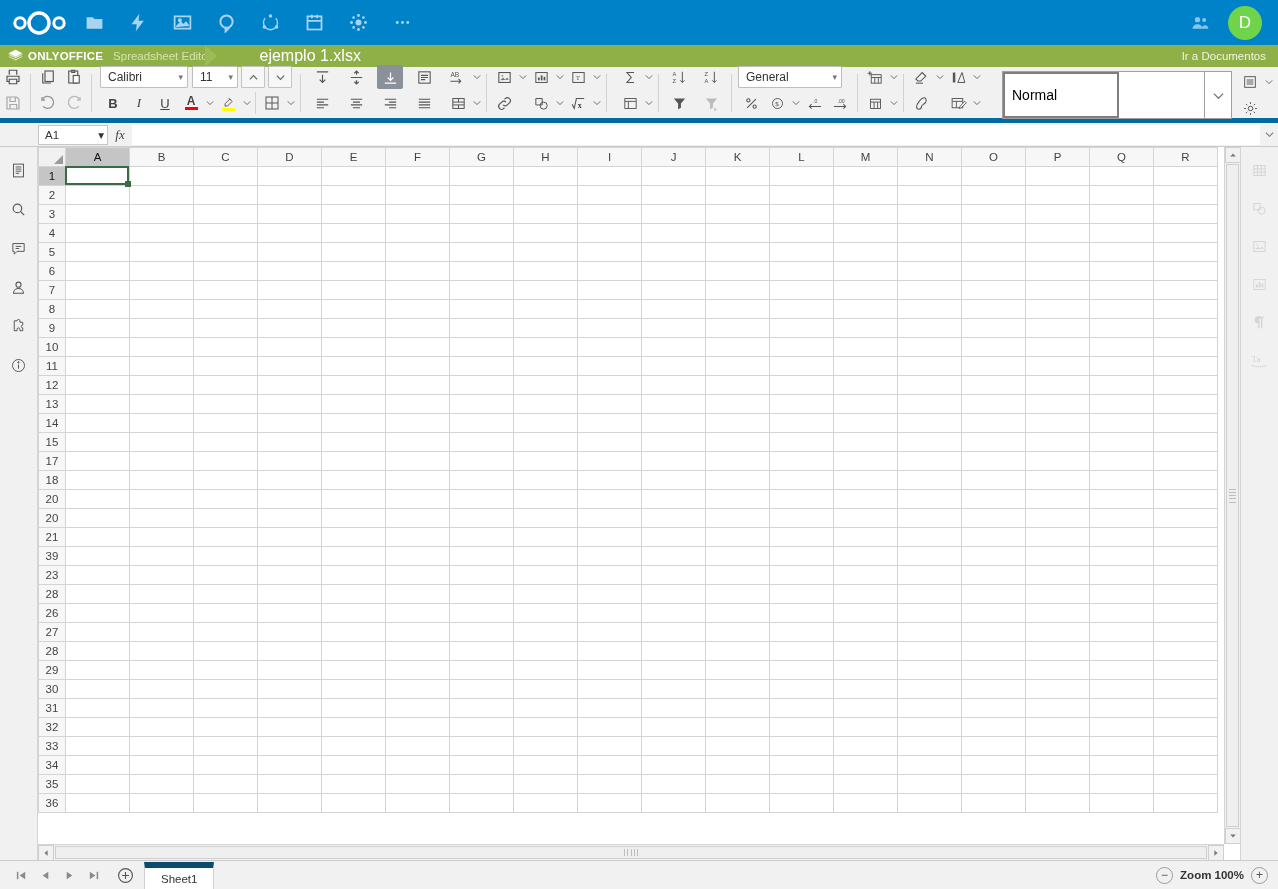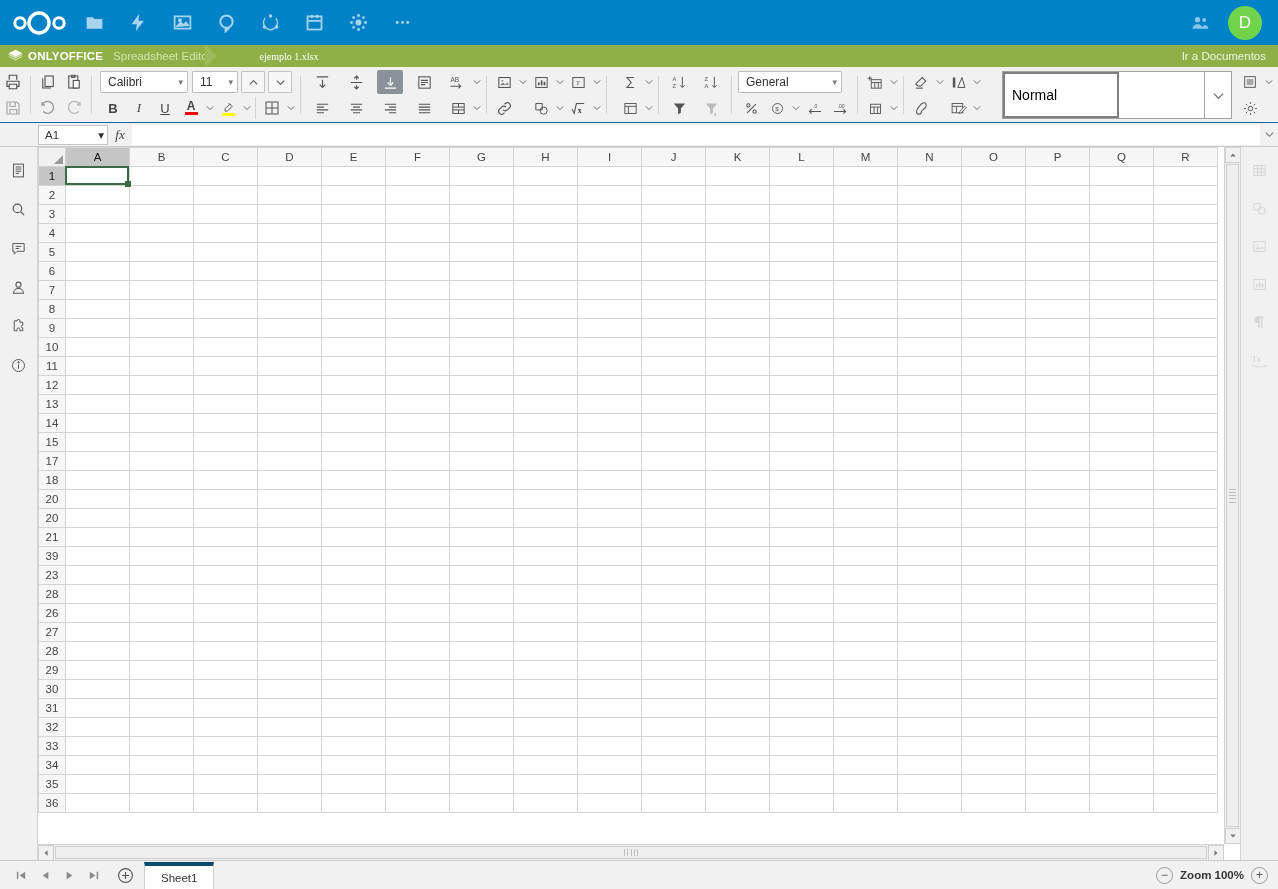--- a/index.html
+++ b/index.html
@@ -34,33 +34,33 @@
   
   .oo-bar {
     height: 22px; background: #8faf47; display: flex; align-items: center;
     position: relative; flex: none; color: #fff; font-size: 11px;
   }
   .oo-brandwrap { display: flex; align-items: center; padding-left: 8px; gap: 5px; }
   .oo-logo-icon { width: 15px; height: 14px; display: block; }
   .oo-brand { font-weight: bold; font-size: 11.5px; letter-spacing: .2px; color: #fff; }
   .oo-editor-name { color: #d5e4b0; font-size: 11.5px; margin-left: 5px; }
   .oo-tab {
-    margin-left: 30px; position: relative; font-size: 10px; color: #fff; padding-left: 18px; font-family: Liberation Serif, serif;
+    margin-left: 30px; position: relative; font-size: 16px; color: #fff; padding-left: 18px;
   }
   .oo-sep {
     position: absolute; left: 205px; top: 0; width: 0; height: 0;
     border-top: 11px solid transparent; border-bottom: 11px solid transparent;
     border-left: 12px solid #9cba57;
   }
   .oo-right { margin-left: auto; padding-right: 12px; font-size: 11.5px; color: #f0f4e4; }
 
   
   .toolbar {
-    height: 56px; background: #f1f1f1; border-bottom: 1px solid #0369a1;
-    display: flex; align-items: flex-start; flex: none; position: relative;
+    height: 56px; background: #f1f1f1; border-bottom: 5px solid #0369a1;
+    display: flex; align-items: flex-end; flex: none; position: relative;
   }
   .tb-col { display: flex; flex-direction: column; justify-content: center; height: 56px; }
   .tb-row { display: flex; align-items: center; height: 26px; }
   .tb-btn {
     width: 26px; height: 24px; display: flex; align-items: center; justify-content: center;
     border-radius: 2px; color: #444;
   }
   .tb-btn.active { background: #8a9199; color: #fff; }
   .tb-btn.active svg { stroke: #fff; fill: none; }
   .tb-caret { width: 11px; height: 24px; display: flex; align-items: center; justify-content: center; }
@@ -185,21 +185,21 @@
   .nav-btns { display: flex; align-items: center; padding-left: 10px; gap: 2px; }
   .nav-btn { width: 22px; height: 22px; display: flex; align-items: center; justify-content: center; color: #8a8a8a; }
   .add-sheet { width: 26px; height: 26px; display: flex; align-items: center; justify-content: center;
     margin-left: 8px; color: #555; }
   .sheet-tabs { display: flex; align-items: flex-end; height: 29px; margin-left: 6px; }
   .sheet-tab {
     height: 28px; padding: 0 16px; display: flex; align-items: center; font-size: 11.5px;
     color: #333; background: #f1f1f1;
   }
   .sheet-tab.active {
-    background: #fff; border: 1px solid #d2d2d2; border-top: 4px solid #0c4a6e; border-bottom: none;
+    background: #fff; border: 1px solid #d2d2d2; border-top: 6px solid #0c4a6e; border-bottom: none;
   }
   .status-right { margin-left: auto; display: flex; align-items: center; padding-right: 10px; gap: 7px; }
   .zoom-btn { width: 17px; height: 17px; border: 1px solid #9a9a9a; border-radius: 50%;
     display: flex; align-items: center; justify-content: center; color: #555; font-size: 12px; line-height: 1; }
   .zoom-label { font-size: 11.5px; color: #333; font-weight: bold; }
   .svgi { display: block; }
 </style>
 </head>
 <body>
 

